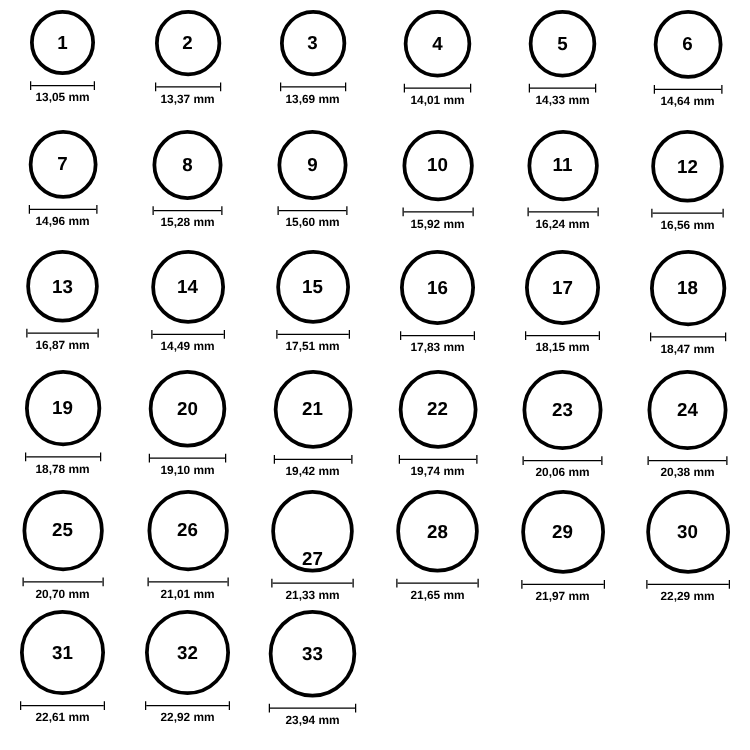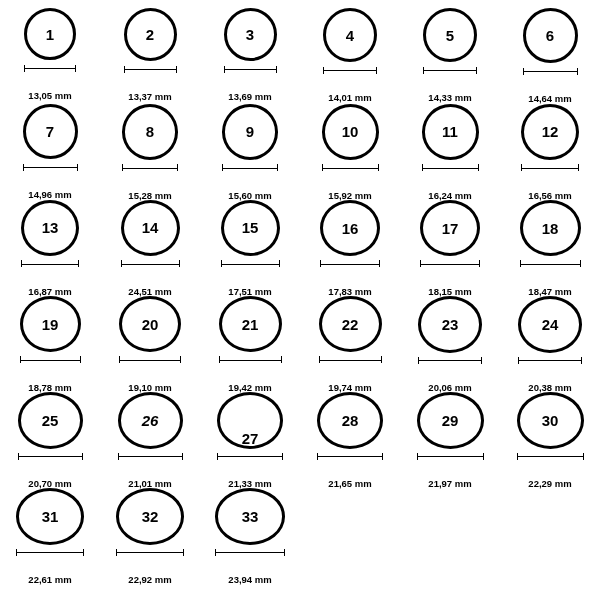--- a/index.html
+++ b/index.html
@@ -72,21 +72,21 @@
   }
   .measure .bar::after {
     content: "";
     position: absolute;
     left: 0;
     right: 0;
     top: 50%;
     border-top: 1.5px solid #000000;
   }
   .mm {
-    margin-top: 19px;
+    margin-top: 2px;
     font-size: 9.5px;
     font-weight: bold;
     line-height: 1;
     color: #000000;
     white-space: nowrap;
   }
 </style>
 </head>
 <body>
 
@@ -209,21 +209,21 @@
         </div>
         <div class="mm">16,87 mm</div>
       </div>
       <div class="cell">
         <div class="ring" style="width: 59px; height: 59px;">
           <span class="ring-label">14</span>
         </div>
         <div class="measure">
           <div class="bar" style="width: 59px;"></div>
         </div>
-        <div class="mm">24,51 mm</div>
+        <div class="mm">14,49 mm</div>
       </div>
       <div class="cell">
         <div class="ring" style="width: 59px; height: 59px;">
           <span class="ring-label">15</span>
         </div>
         <div class="measure">
           <div class="bar" style="width: 59px;"></div>
         </div>
         <div class="mm">17,51 mm</div>
       </div>
@@ -311,21 +311,21 @@
       <div class="cell">
         <div class="ring" style="width: 65px; height: 65px;">
           <span class="ring-label">25</span>
         </div>
         <div class="measure">
           <div class="bar" style="width: 65px;"></div>
         </div>
         <div class="mm">20,70 mm</div>
       </div>
       <div class="cell">
-        <div class="ring" style="width: 65px; height: 65px; font-style: italic;">
+        <div class="ring" style="width: 65px; height: 65px;">
           <span class="ring-label">26</span>
         </div>
         <div class="measure">
           <div class="bar" style="width: 65px;"></div>
         </div>
         <div class="mm">21,01 mm</div>
       </div>
       <div class="cell">
         <div class="ring" style="width: 66px; height: 66px; align-items: flex-end;">
           <span class="ring-label">27</span>

